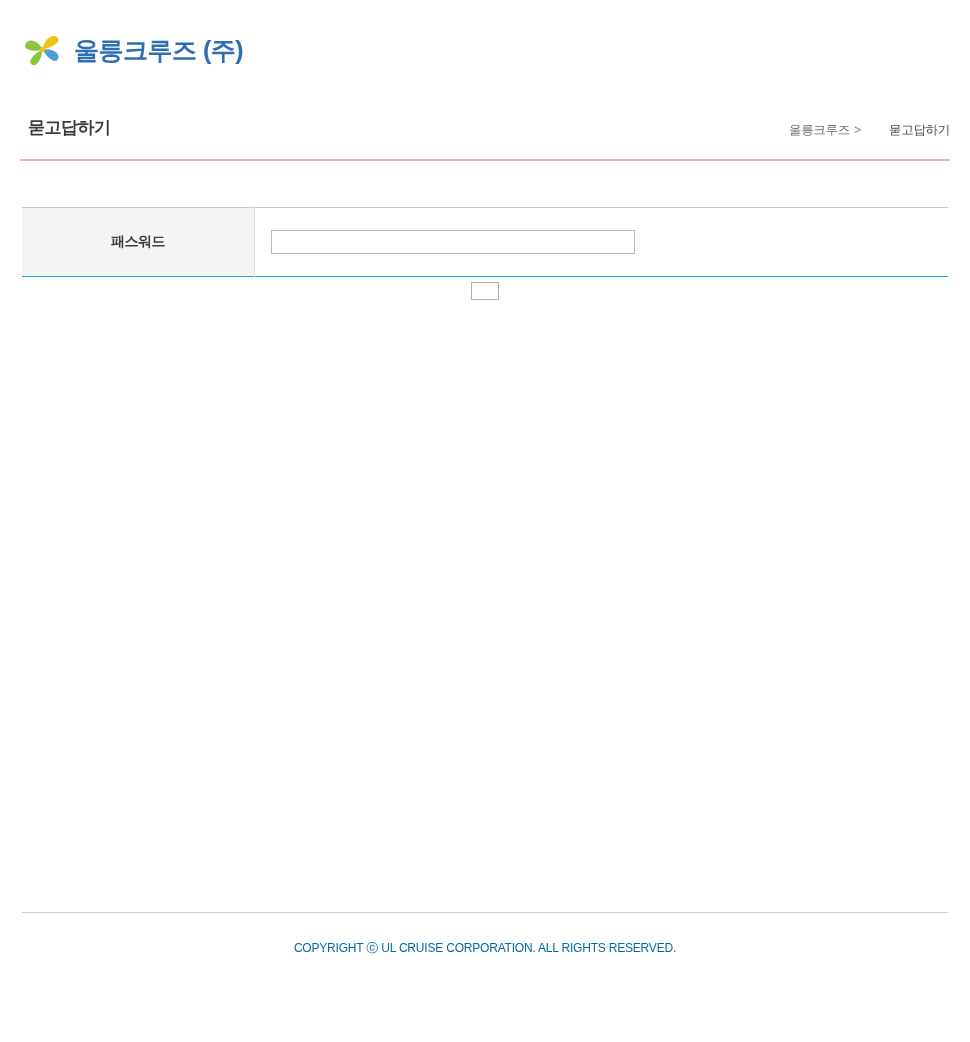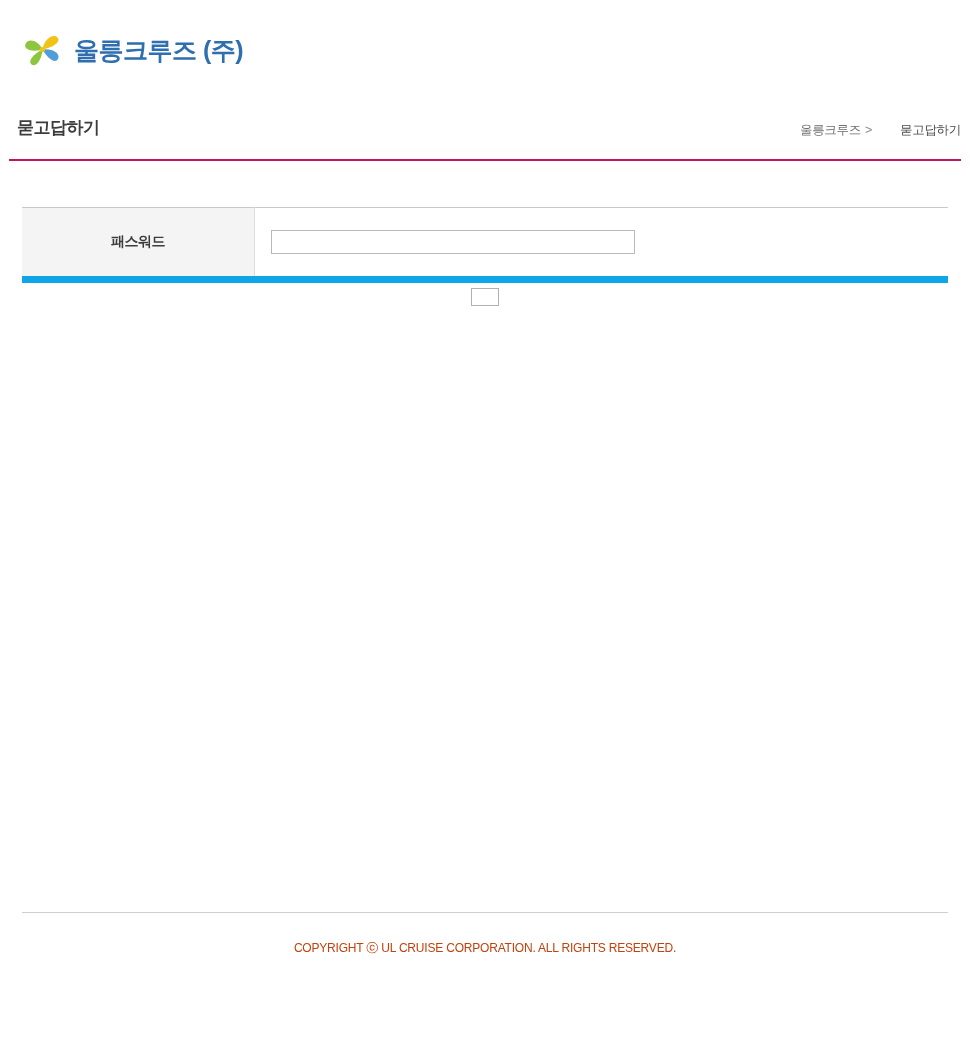--- a/index.html
+++ b/index.html
@@ -44,23 +44,23 @@
     line-height: 1;
     white-space: nowrap;
   }
   .logo-text .suffix {
     color: #2f6fb0;
   }
 
   
   .title-bar {
     position: relative;
-    margin: 0 9px;
+    margin: 0 20px;
     height: 55px;
-    border-bottom: 2px solid #be185d;
+    border-bottom: 2px solid #f9a8d4;
   }
   .page-title {
     position: absolute;
     left: 8px;
     top: 12px;
     font-size: 17px;
     font-weight: bold;
     color: #3c3c3c;
     letter-spacing: -0.5px;
   }
@@ -85,21 +85,21 @@
   
   .content {
     margin: 0 22px;
   }
   .spacer-top { height: 46px; }
 
   .pw-table {
     width: 100%;
     border-collapse: collapse;
     border-top: 1px solid #c9c9c9;
-    border-bottom: 7px solid #0ea5e9;
+    border-bottom: 1px solid #0ea5e9;
     table-layout: fixed;
   }
   .pw-table th {
     width: 232px;
     background: #f4f4f4;
     border-right: 1px solid #dcdcdc;
     text-align: center;
     font-size: 14px;
     font-weight: bold;
     color: #3c3c3c;
@@ -149,21 +149,21 @@
     top: 912px;
     width: 100%;
   }
   .footer-rule {
     margin: 0 22px;
     border-top: 1px solid #cfcfcf;
   }
   .copyright {
     text-align: center;
     font-size: 12px;
-    color: #c2410c;
+    color: #0369a1;
     letter-spacing: -0.2px;
     margin-top: 27px;
   }
 </style>
 </head>
 <body>
 
 <div class="site-header">
   <div class="logo-wrap">
     <span class="logo-mark">

